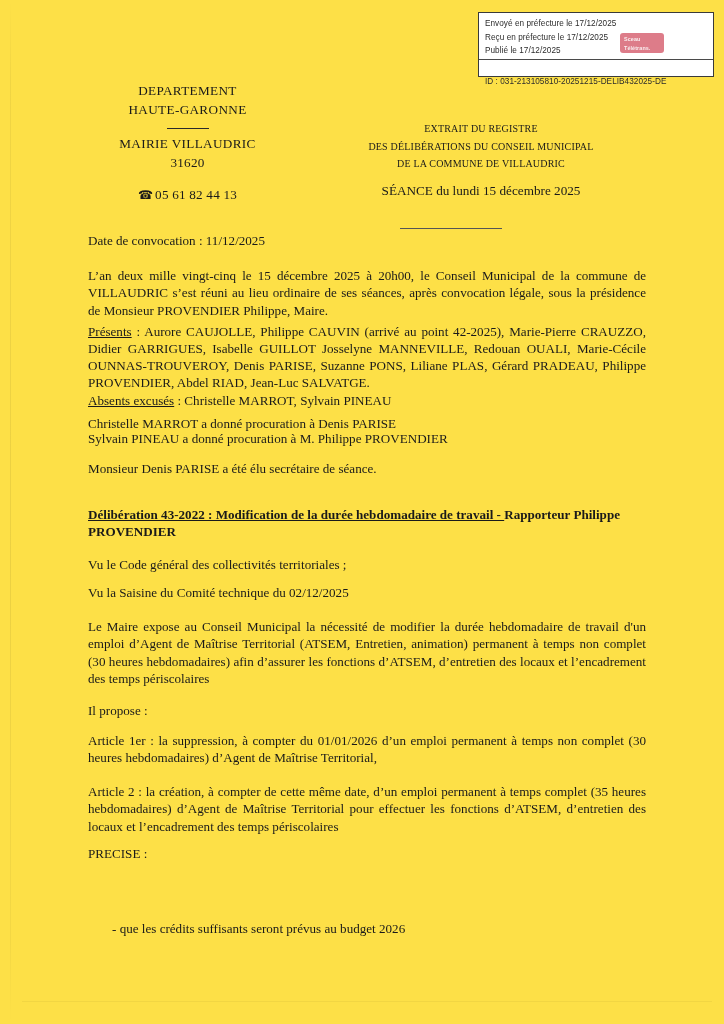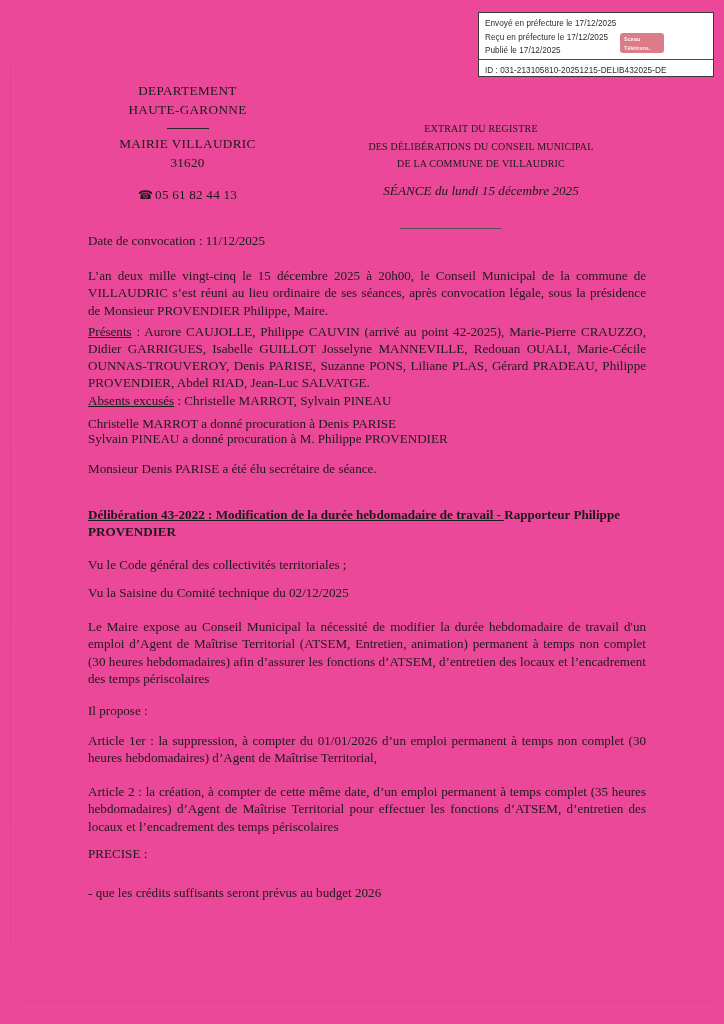--- a/index.html
+++ b/index.html
@@ -10,21 +10,21 @@
   }
   body {
     font-family: "Liberation Serif", "DejaVu Serif", serif;
     color: #1a1a1a;
   }
 
   .page {
     position: relative;
     width: 724px;
     height: 1024px;
-    background: #ec4899;
+    background: #fde047;
     overflow: hidden;
   }
 
   
   .scan-edge-left {
     position: absolute;
     left: 10px;
     top: 0;
     width: 1px;
     height: 1024px;
@@ -65,21 +65,21 @@
     letter-spacing: 0.05px;
   }
   .teletrans-id {
     font-family: "Liberation Sans", "DejaVu Sans", sans-serif;
     font-size: 8.2px;
     line-height: 12px;
     color: #2c2c2c;
     white-space: nowrap;
     border-top: 1px solid #4a4a4a;
     margin: 1px -6px 0 -6px;
-    padding: 5px 6px 0 6px;
+    padding: 16px 6px 0 6px;
     letter-spacing: 0.05px;
   }
   .stamp-red {
     position: absolute;
     left: 141px;
     top: 20px;
     width: 44px;
     height: 20px;
     border-radius: 3px;
     background: #d04a5c;
@@ -144,21 +144,20 @@
     line-height: 17.6px;
     letter-spacing: 0.2px;
   }
   .seance {
     position: absolute;
     left: 295px;
     top: 183px;
     width: 372px;
     text-align: center;
     font-size: 13.2px;
-    font-style: italic;
   }
   .seance-rule {
     position: absolute;
     left: 400px;
     top: 228px;
     width: 102px;
     height: 1px;
     background: #555;
   }
 
@@ -245,15 +244,15 @@
   <div class="body-text justify" style="top:618px;">Le Maire expose au Conseil Municipal la nécessité de modifier la durée hebdomadaire de travail d'un emploi d’Agent de Maîtrise Territorial (ATSEM, Entretien, animation) permanent à temps non complet (30 heures hebdomadaires) afin d’assurer les fonctions d’ATSEM, d’entretien des locaux et l’encadrement des temps périscolaires</div>
 
   <div class="body-text" style="top:702px;">Il propose :</div>
 
   <div class="body-text justify" style="top:732px;">Article 1er : la suppression, à compter du 01/01/2026 d’un emploi permanent à temps non complet (30 heures hebdomadaires) d’Agent de Maîtrise Territorial,</div>
 
   <div class="body-text justify" style="top:783px;">Article 2 : la création, à compter de cette même date, d’un emploi permanent à temps complet (35 heures hebdomadaires) d’Agent de Maîtrise Territorial pour effectuer les fonctions d’ATSEM, d’entretien des locaux et l’encadrement des temps périscolaires</div>
 
   <div class="body-text" style="top:845px;">PRECISE :</div>
 
-  <div class="body-text" style="top:884px;">- que les crédits suffisants seront prévus au budget 2026</div>
+  <div class="body-text" style="top:920px;margin-left:24px;">- que les crédits suffisants seront prévus au budget 2026</div>
 
 </div>
 
 </body></html>

